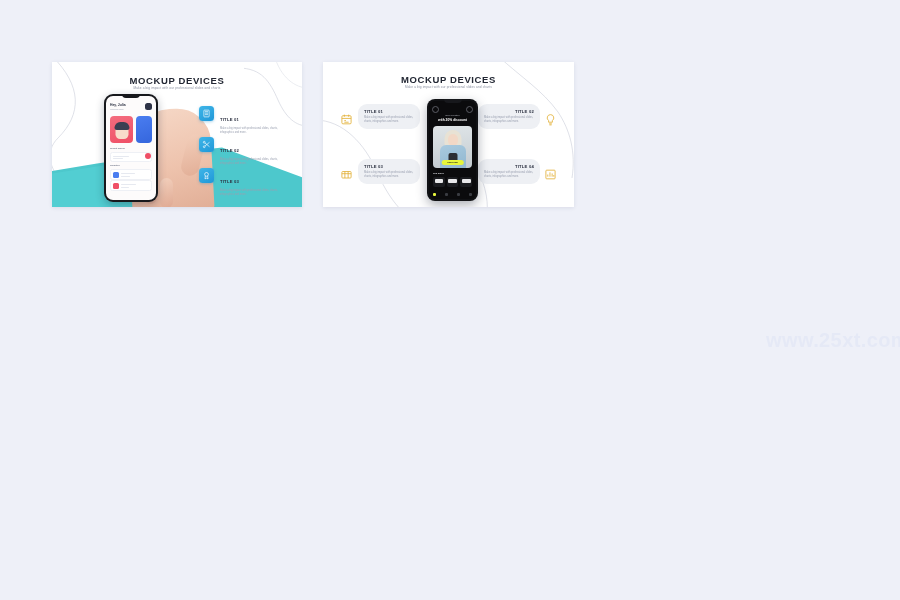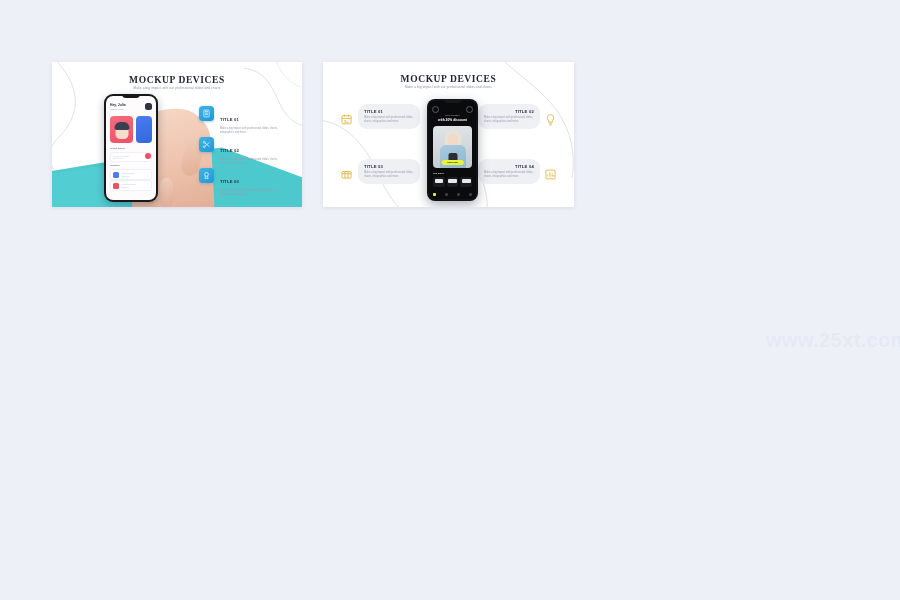--- a/index.html
+++ b/index.html
@@ -16,21 +16,20 @@
     position:absolute;background:#ffffff;overflow:hidden;
     box-shadow:0 1px 4px rgba(40,50,90,.10);
   }
   #slide1{left:52px;top:62px;width:250px;height:145px;}
   #slide2{left:323px;top:62px;width:251px;height:145px;}
 
   .slide-title{
     position:absolute;left:0;right:0;text-align:center;
     font-weight:bold;color:#222733;letter-spacing:.6px;
     font-size:9.5px;
-    font-family:Liberation Serif, serif;
   }
   .slide-sub{
     position:absolute;left:0;right:0;text-align:center;
     color:#8a90a0;font-size:3.1px;letter-spacing:.15px;
   }
   #slide1 .slide-title{top:13px;}
   #slide1 .slide-sub{top:24px;}
   #slide2 .slide-title{top:12px;}
   #slide2 .slide-sub{top:23px;}
 

